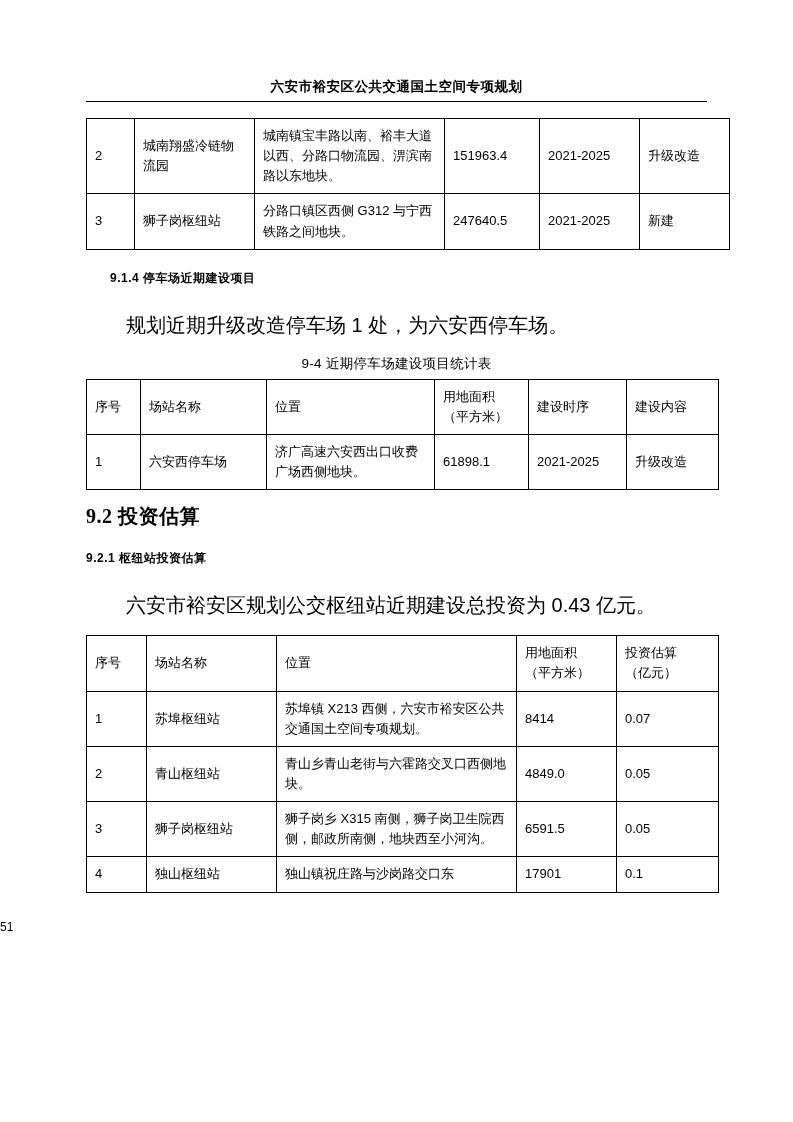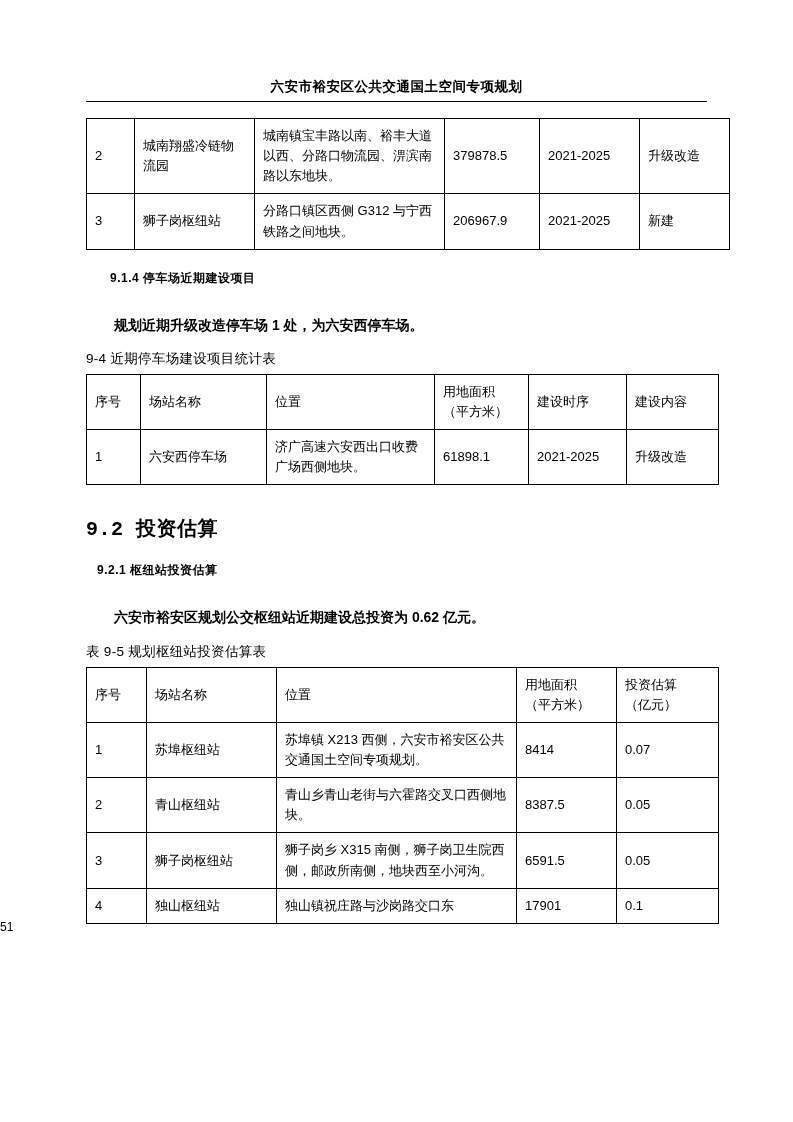--- a/index.html
+++ b/index.html
@@ -53,37 +53,37 @@
   .tbl-top td { height: 34px; }
 
   h3.sec {
     font-family: "Liberation Sans", sans-serif;
     font-size: 12px;
     font-weight: bold;
     margin: 20px 0 14px 24px;
     letter-spacing: 0.5px;
   }
   h2.sec {
-    font-family: Liberation Mono, monospace;
+    font-family: Liberation Serif, serif;
     font-size: 20px;
     font-weight: bold;
-    margin: 30px 0 18px 0;
+    margin: 13px 0 18px 0;
     letter-spacing: 0.5px;
   }
   p.body {
     font-family: "Liberation Sans", sans-serif;
-    font-size: 14px;
-    margin: 26px 0 12px 0;
+    font-size: 20px;
+    margin: 20px 0 12px 0;
     text-indent: 2em;
     line-height: 1.8;
-    font-weight: bold;
   }
   .tbl-caption {
     font-family: "Liberation Sans", sans-serif;
     font-size: 13.5px;
+    text-align: center;
     margin: 6px 0 6px 0;
     letter-spacing: 0.3px;
   }
   .two-line { line-height: 1.5; }
   .pagenum {
     position: absolute;
     bottom: 38px;
     left: 0;
     width: 100%;
     text-align: left;
@@ -106,29 +106,29 @@
       <col style="width:190px">
       <col style="width:95px">
       <col style="width:100px">
       <col style="width:90px">
     </colgroup>
     <tbody>
       <tr>
         <td class="c">2</td>
         <td>城南翔盛冷链物流园</td>
         <td>城南镇宝丰路以南、裕丰大道以西、分路口物流园、淠滨南路以东地块。</td>
-        <td class="c">379878.5</td>
+        <td class="c">151963.4</td>
         <td class="c">2021-2025</td>
         <td class="c">升级改造</td>
       </tr>
       <tr>
         <td class="c">3</td>
         <td>狮子岗枢纽站</td>
         <td>分路口镇区西侧 G312 与宁西铁路之间地块。</td>
-        <td class="c">206967.9</td>
+        <td class="c">247640.5</td>
         <td class="c">2021-2025</td>
         <td class="c">新建</td>
       </tr>
     </tbody>
   </table>
 
   <h3 class="sec">9.1.4 停车场近期建设项目</h3>
 
   <p class="body">规划近期升级改造停车场 1 处，为六安西停车场。</p>
 
@@ -163,25 +163,24 @@
         <td>济广高速六安西出口收费广场西侧地块。</td>
         <td class="c">61898.1</td>
         <td class="c">2021-2025</td>
         <td class="c">升级改造</td>
       </tr>
     </tbody>
   </table>
 
   <h2 class="sec">9.2 投资估算</h2>
 
-  <h3 class="sec" style="margin-left:11px;">9.2.1 枢纽站投资估算</h3>
-
-  <p class="body">六安市裕安区规划公交枢纽站近期建设总投资为 0.62 亿元。</p>
-
-  <div class="tbl-caption">表 9-5 规划枢纽站投资估算表</div>
+  <h3 class="sec" style="margin-left:0;">9.2.1 枢纽站投资估算</h3>
+
+  <p class="body">六安市裕安区规划公交枢纽站近期建设总投资为 0.43 亿元。</p>
+
 
   <table class="doc">
     <colgroup>
       <col style="width:60px">
       <col style="width:130px">
       <col style="width:240px">
       <col style="width:100px">
       <col style="width:102px">
     </colgroup>
     <thead>
@@ -204,21 +203,21 @@
         <td>1</td>
         <td>苏埠枢纽站</td>
         <td>苏埠镇 X213 西侧，六安市裕安区公共交通国土空间专项规划。</td>
         <td>8414</td>
         <td>0.07</td>
       </tr>
       <tr>
         <td>2</td>
         <td>青山枢纽站</td>
         <td>青山乡青山老街与六霍路交叉口西侧地块。</td>
-        <td>8387.5</td>
+        <td>4849.0</td>
         <td>0.05</td>
       </tr>
       <tr>
         <td>3</td>
         <td>狮子岗枢纽站</td>
         <td>狮子岗乡 X315 南侧，狮子岗卫生院西侧，邮政所南侧，地块西至小河沟。</td>
         <td>6591.5</td>
         <td>0.05</td>
       </tr>
       <tr>

